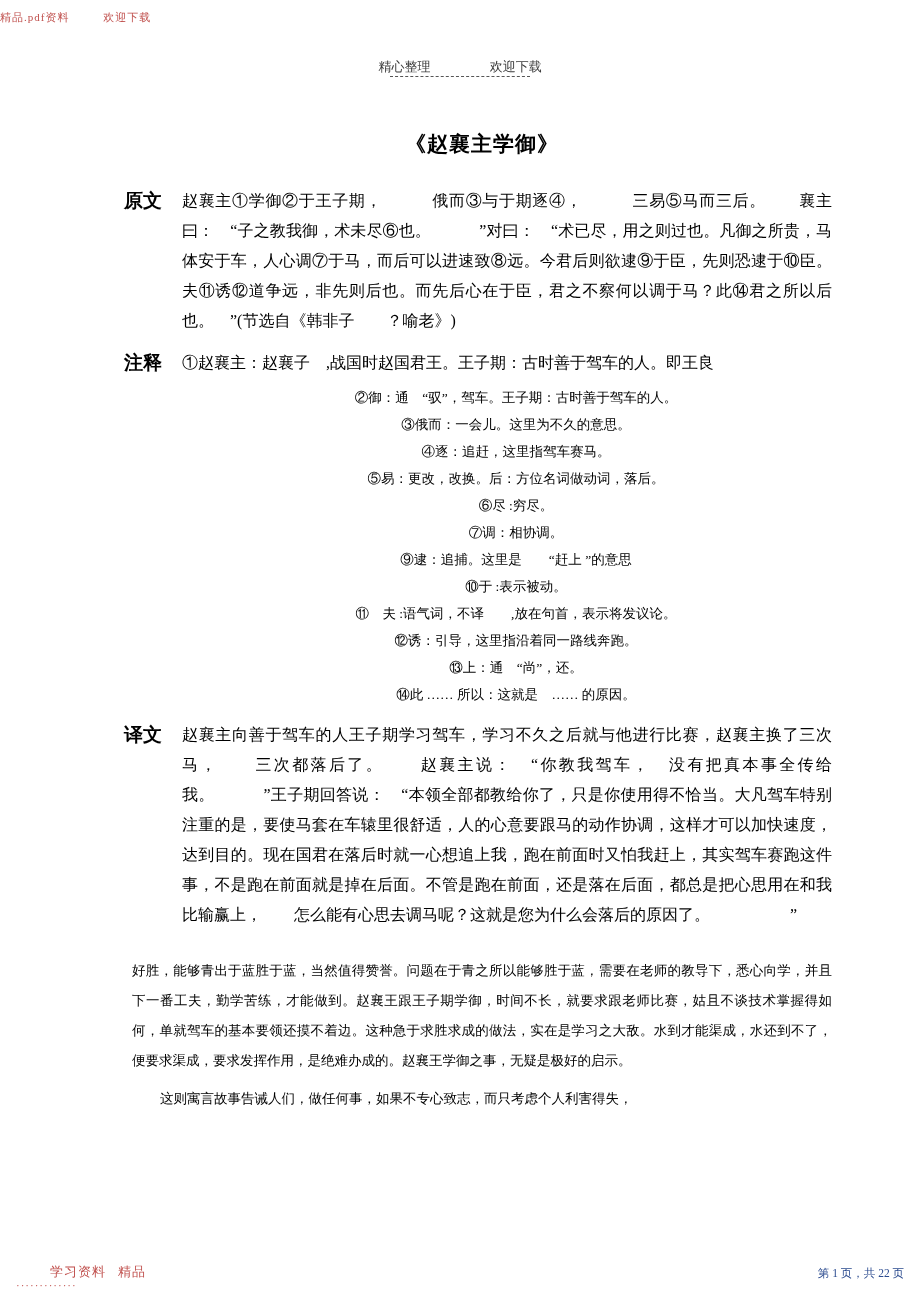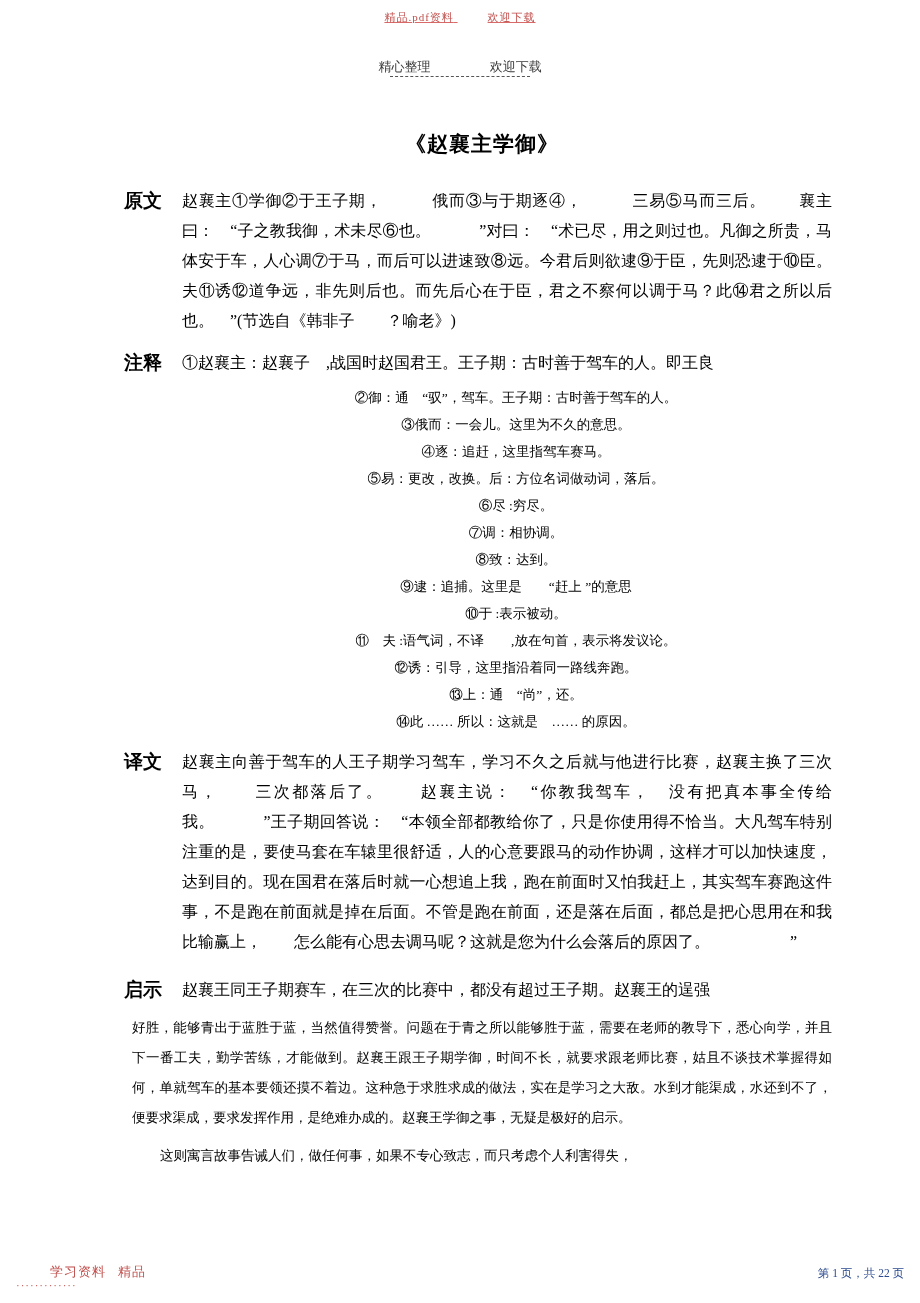--- a/index.html
+++ b/index.html
@@ -20,25 +20,24 @@
     width: 920px;
     height: 1303px;
     box-sizing: border-box;
   }
   
   .top-watermark {
     position: absolute;
     top: 10px;
     left: 0;
     width: 920px;
-    text-align: center;
+    text-align: left;
     font-size: 11px;
     color: #d96a6a;
     letter-spacing: 1px;
-    text-decoration: underline;
   }
   .top-watermark .wm-left { color: #c0504d; }
   .top-watermark .wm-right { color: #c0504d; margin-left: 30px; }
 
   .header-line {
     position: absolute;
     top: 58px;
     left: 0;
     width: 920px;
     text-align: center;
@@ -167,40 +166,36 @@
       <span class="sec-head">注释</span><span class="sec-body">①赵襄主：赵襄子　,战国时赵国君王。王子期：古时善于驾车的人。即王良</span>
     </div>
 
     <ul class="note-list">
       <li>②御：通　“驭”，驾车。王子期：古时善于驾车的人。</li>
       <li>③俄而：一会儿。这里为不久的意思。</li>
       <li>④逐：追赶，这里指驾车赛马。</li>
       <li>⑤易：更改，改换。后：方位名词做动词，落后。</li>
       <li>⑥尽 :穷尽。</li>
       <li>⑦调：相协调。</li>
-      <li>⑧致：达到。</li>
       <li>⑨逮：追捕。这里是　　“赶上 ”的意思</li>
       <li>⑩于 :表示被动。</li>
       <li>⑪　夫 :语气词，不译　　,放在句首，表示将发议论。</li>
       <li>⑫诱：引导，这里指沿着同一路线奔跑。</li>
       <li>⑬上：通　“尚”，还。</li>
       <li>⑭此 …… 所以：这就是　…… 的原因。</li>
     </ul>
 
     <div class="gap-md"></div>
 
     <div class="section">
       <span class="sec-head">译文</span><span class="sec-body">赵襄主向善于驾车的人王子期学习驾车，学习不久之后就与他进行比赛，赵襄主换了三次马，　　三次都落后了。　　赵襄主说：　“你教我驾车，　没有把真本事全传给我。　　　”王子期回答说：　“本领全部都教给你了，只是你使用得不恰当。大凡驾车特别注重的是，要使马套在车辕里很舒适，人的心意要跟马的动作协调，这样才可以加快速度，达到目的。现在国君在落后时就一心想追上我，跑在前面时又怕我赶上，其实驾车赛跑这件事，不是跑在前面就是掉在后面。不管是跑在前面，还是落在后面，都总是把心思用在和我比输赢上，　　怎么能有心思去调马呢？这就是您为什么会落后的原因了。　　　　　”</span>
     </div>
 
     <div class="gap-md"></div>
 
-    <div class="section">
-      <span class="sec-head">启示</span><span class="sec-body">赵襄王同王子期赛车，在三次的比赛中，都没有超过王子期。赵襄王的逞强</span>
-    </div>
 
     <p class="para">好胜，能够青出于蓝胜于蓝，当然值得赞誉。问题在于青之所以能够胜于蓝，需要在老师的教导下，悉心向学，并且下一番工夫，勤学苦练，才能做到。赵襄王跟王子期学御，时间不长，就要求跟老师比赛，姑且不谈技术掌握得如何，单就驾车的基本要领还摸不着边。这种急于求胜求成的做法，实在是学习之大敌。水到才能渠成，水还到不了，便要求渠成，要求发挥作用，是绝难办成的。赵襄王学御之事，无疑是极好的启示。</p>
     <p class="para" style="text-indent: 28px;">这则寓言故事告诫人们，做任何事，如果不专心致志，而只考虑个人利害得失，</p>
 
   </div>
 
   <div class="footer-left">
     <span>学习资料</span><span class="fl2">精品</span>
   </div>
   <div class="footer-dots">·············</div>

